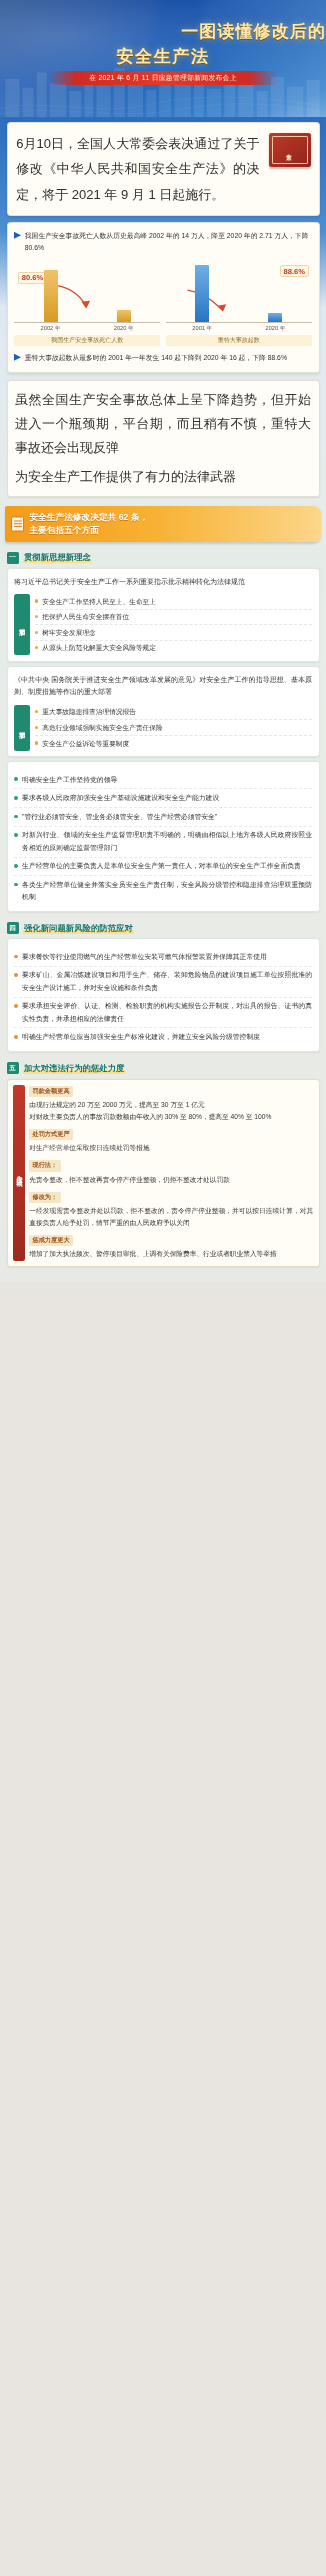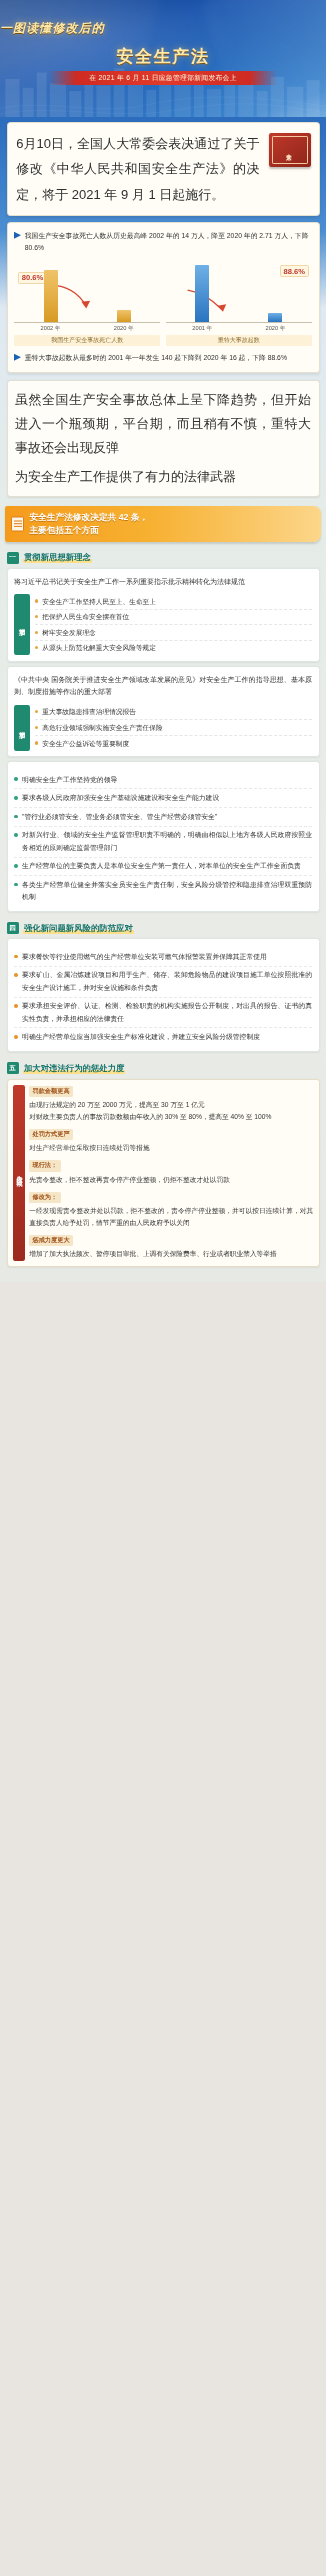--- a/index.html
+++ b/index.html
@@ -39,27 +39,26 @@
     background: linear-gradient(250deg, rgba(255,255,255,0.14), rgba(255,255,255,0));
     transform: rotate(-16deg);
     filter: blur(4.3px);
   }
   .skyline {
     position: absolute; bottom: 0; left: 0; right: 0; height: 65px;
     opacity: 0.35;
   }
   .title-main {
     position: absolute; top: 19.6px; left: 0; right: 0;
-    text-align: left;
-    font-size: 12px;
+    text-align: right;
+    font-size: 17px;
     font-weight: bold;
     letter-spacing: 1.1px;
     color: #ffe9a8;
     text-shadow: 0 1.1px 0 #7a4f10, 0 0 7.6px rgba(255,200,80,0.55);
-    font-style: italic;
   }
   .title-sub {
     position: absolute; top: 45px; left: 0; right: 0;
     text-align: center;
     font-size: 17px;
     font-weight: bold;
     letter-spacing: 1.6px;
     color: #ffe9a8;
     text-shadow: 0 1.1px 0 #7a4f10, 0 0 7.6px rgba(255,200,80,0.55);
   }
@@ -473,21 +472,21 @@
     </div>
   </div>
 
   <div class="card" style="margin:6.5px 6.5px 0;">
     <p>虽然全国生产安全事故总体上呈下降趋势，但开始进入一个瓶颈期，平台期，而且稍有不慎，重特大事故还会出现反弹</p>
     <p style="margin-top:4.3px">为安全生产工作提供了有力的法律武器</p>
   </div>
 
   <div class="banner">
     <div class="bicon"></div>
-    <div class="bt">安全生产法修改决定共 42 条，</div>
+    <div class="bt">安全生产法修改决定共 62 条，</div>
     <div class="bt">主要包括五个方面</div>
   </div>
 
   <div class="sec-head">
     <div class="num">一</div>
     <div class="txt">贯彻新思想新理念</div>
   </div>
   <div class="sec-body">
     <div class="lead">将习近平总书记关于安全生产工作一系列重要指示批示精神转化为法律规范</div>
     <div class="tag-row">

